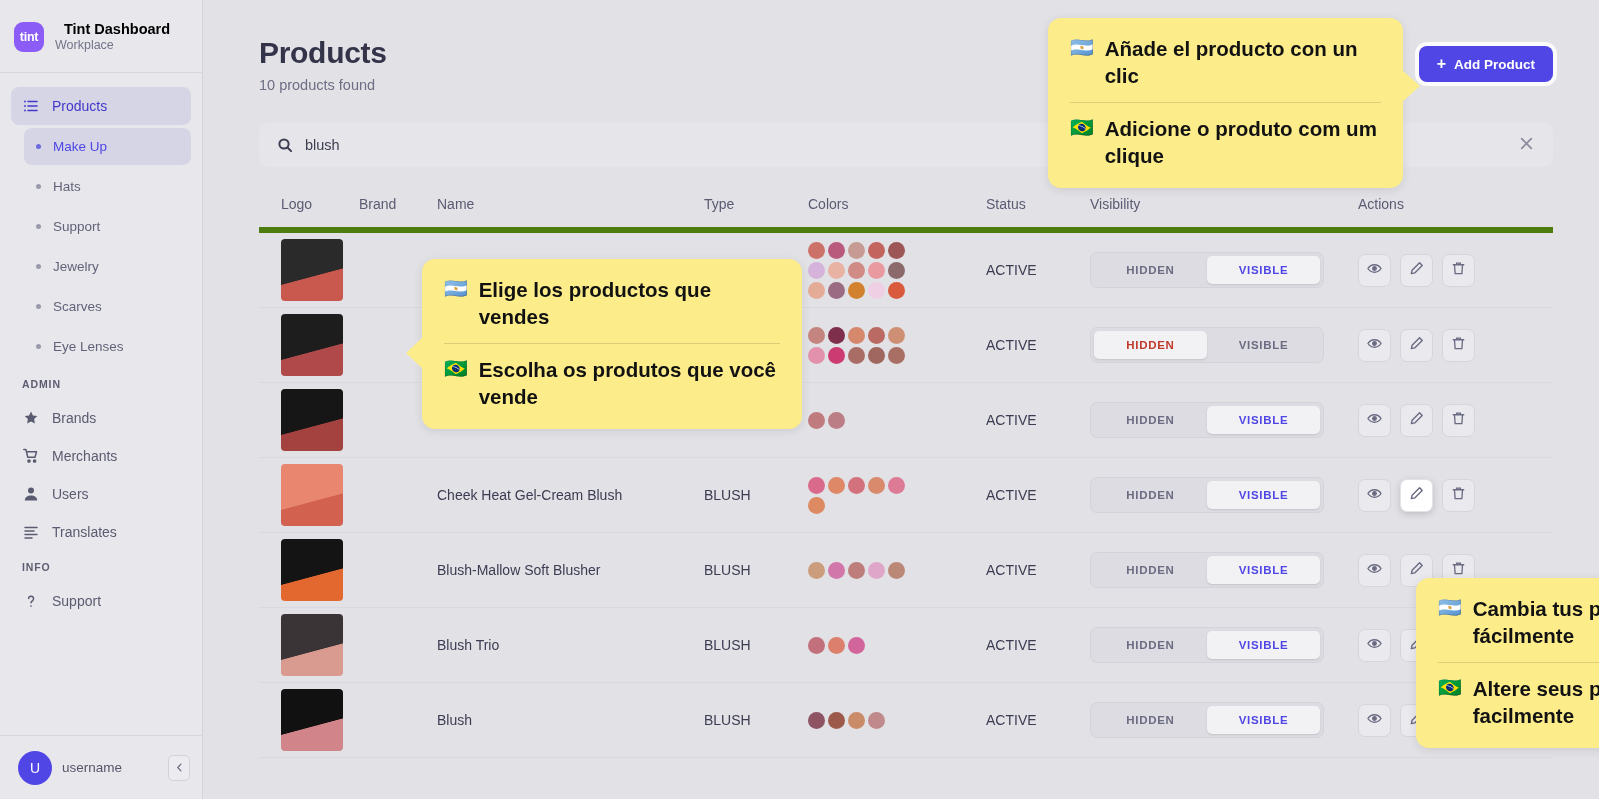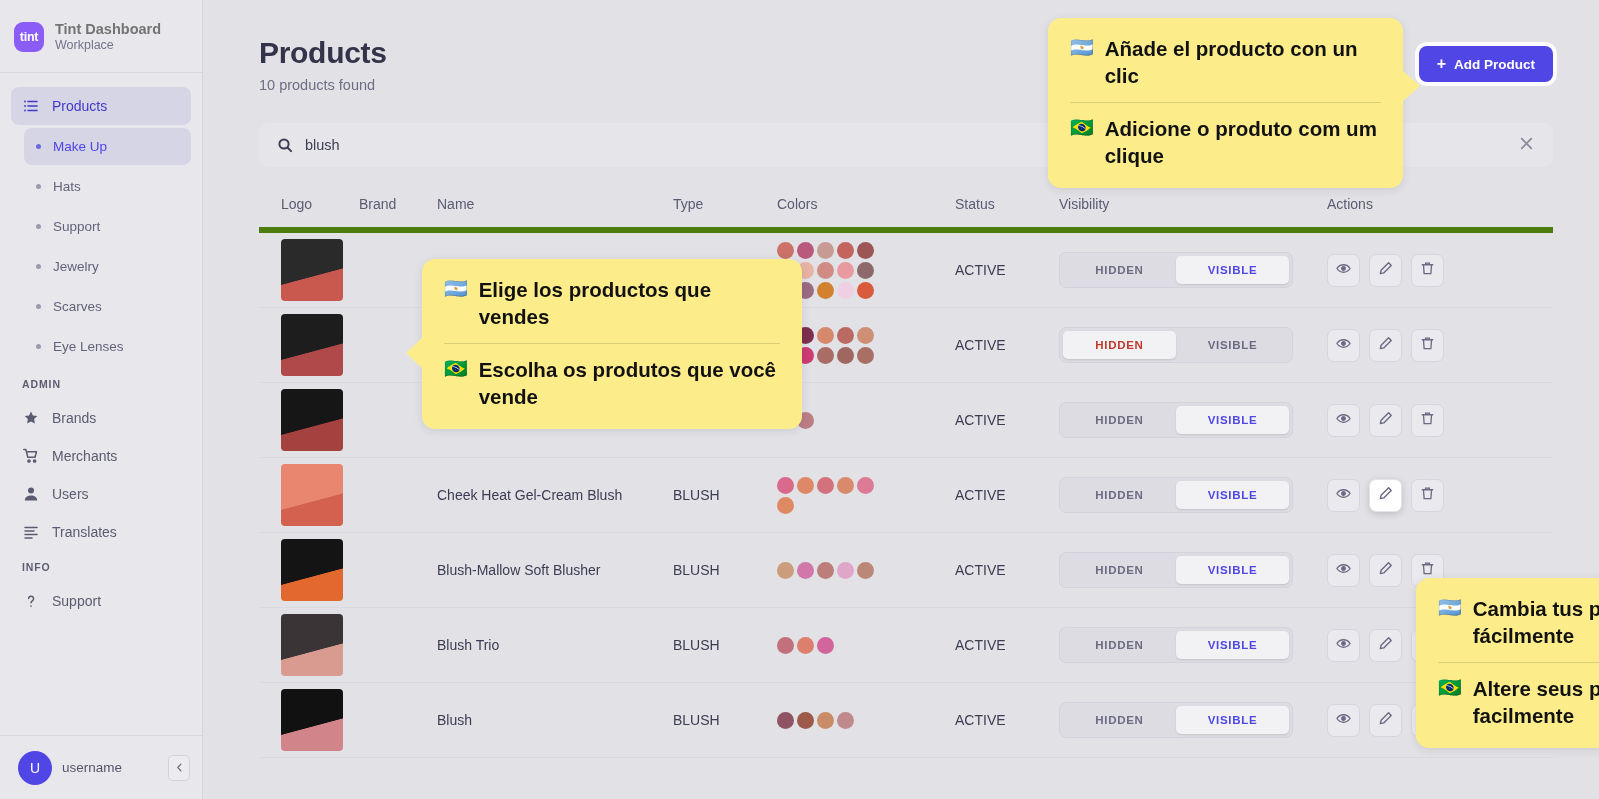--- a/index.html
+++ b/index.html
@@ -28,21 +28,21 @@
     height: 73px;
   }
   .brand-logo {
     width: 30px; height: 30px; border-radius: 9px;
     background: #8b5cf6; color: #fff;
     font-size: 12.5px; font-weight: bold;
     display: flex; align-items: center; justify-content: center;
     letter-spacing: -0.2px;
   }
   .brand-text { display: flex; flex-direction: column; line-height: 1.25; }
-  .brand-title { font-size: 14.5px; font-weight: bold; color: #737373; }
+  .brand-title { font-size: 14.5px; font-weight: bold; color: #000000; margin-left: 9px; }
   .brand-sub { font-size: 12.5px; color: #73738a; }
 
   .nav { flex: 1; padding: 14px 0 0 0; overflow: hidden; }
   .nav-section {
     font-size: 10.5px; font-weight: bold; letter-spacing: 0.9px;
     color: #5c5c72; padding: 10px 0 9px 22px; text-transform: uppercase;
   }
   .nav-item {
     display: flex; align-items: center; gap: 13px;
     margin: 0 11px; padding: 9px 0 9px 11px;
@@ -113,21 +113,21 @@
     font-size: 14px; color: #5a5a73;
     border-bottom: 6px solid #4d7c0f;
   }
   .trow {
     display: flex; align-items: center; min-height: 75px;
     border-bottom: 1px solid #d9d9df; font-size: 14px; color: #3b3b52;
   }
   .c-logo { flex: 0 0 100px; padding-left: 22px; }
   .c-brand { flex: 0 0 78px; }
   .c-name { flex: 0 0 236px; }
-  .c-type { flex: 0 0 104px; }
+  .c-type { flex: 0 0 104px; margin-left: 31px; }
   .c-colors { flex: 0 0 178px; }
   .c-status { flex: 0 0 104px; }
   .c-visibility { flex: 0 0 268px; }
   .c-actions { flex: 1; display: flex; gap: 9px; }
 
   .thumb {
     width: 62px; height: 62px; border-radius: 4px;
     display: flex; align-items: center; justify-content: center;
     overflow: hidden;
   }

